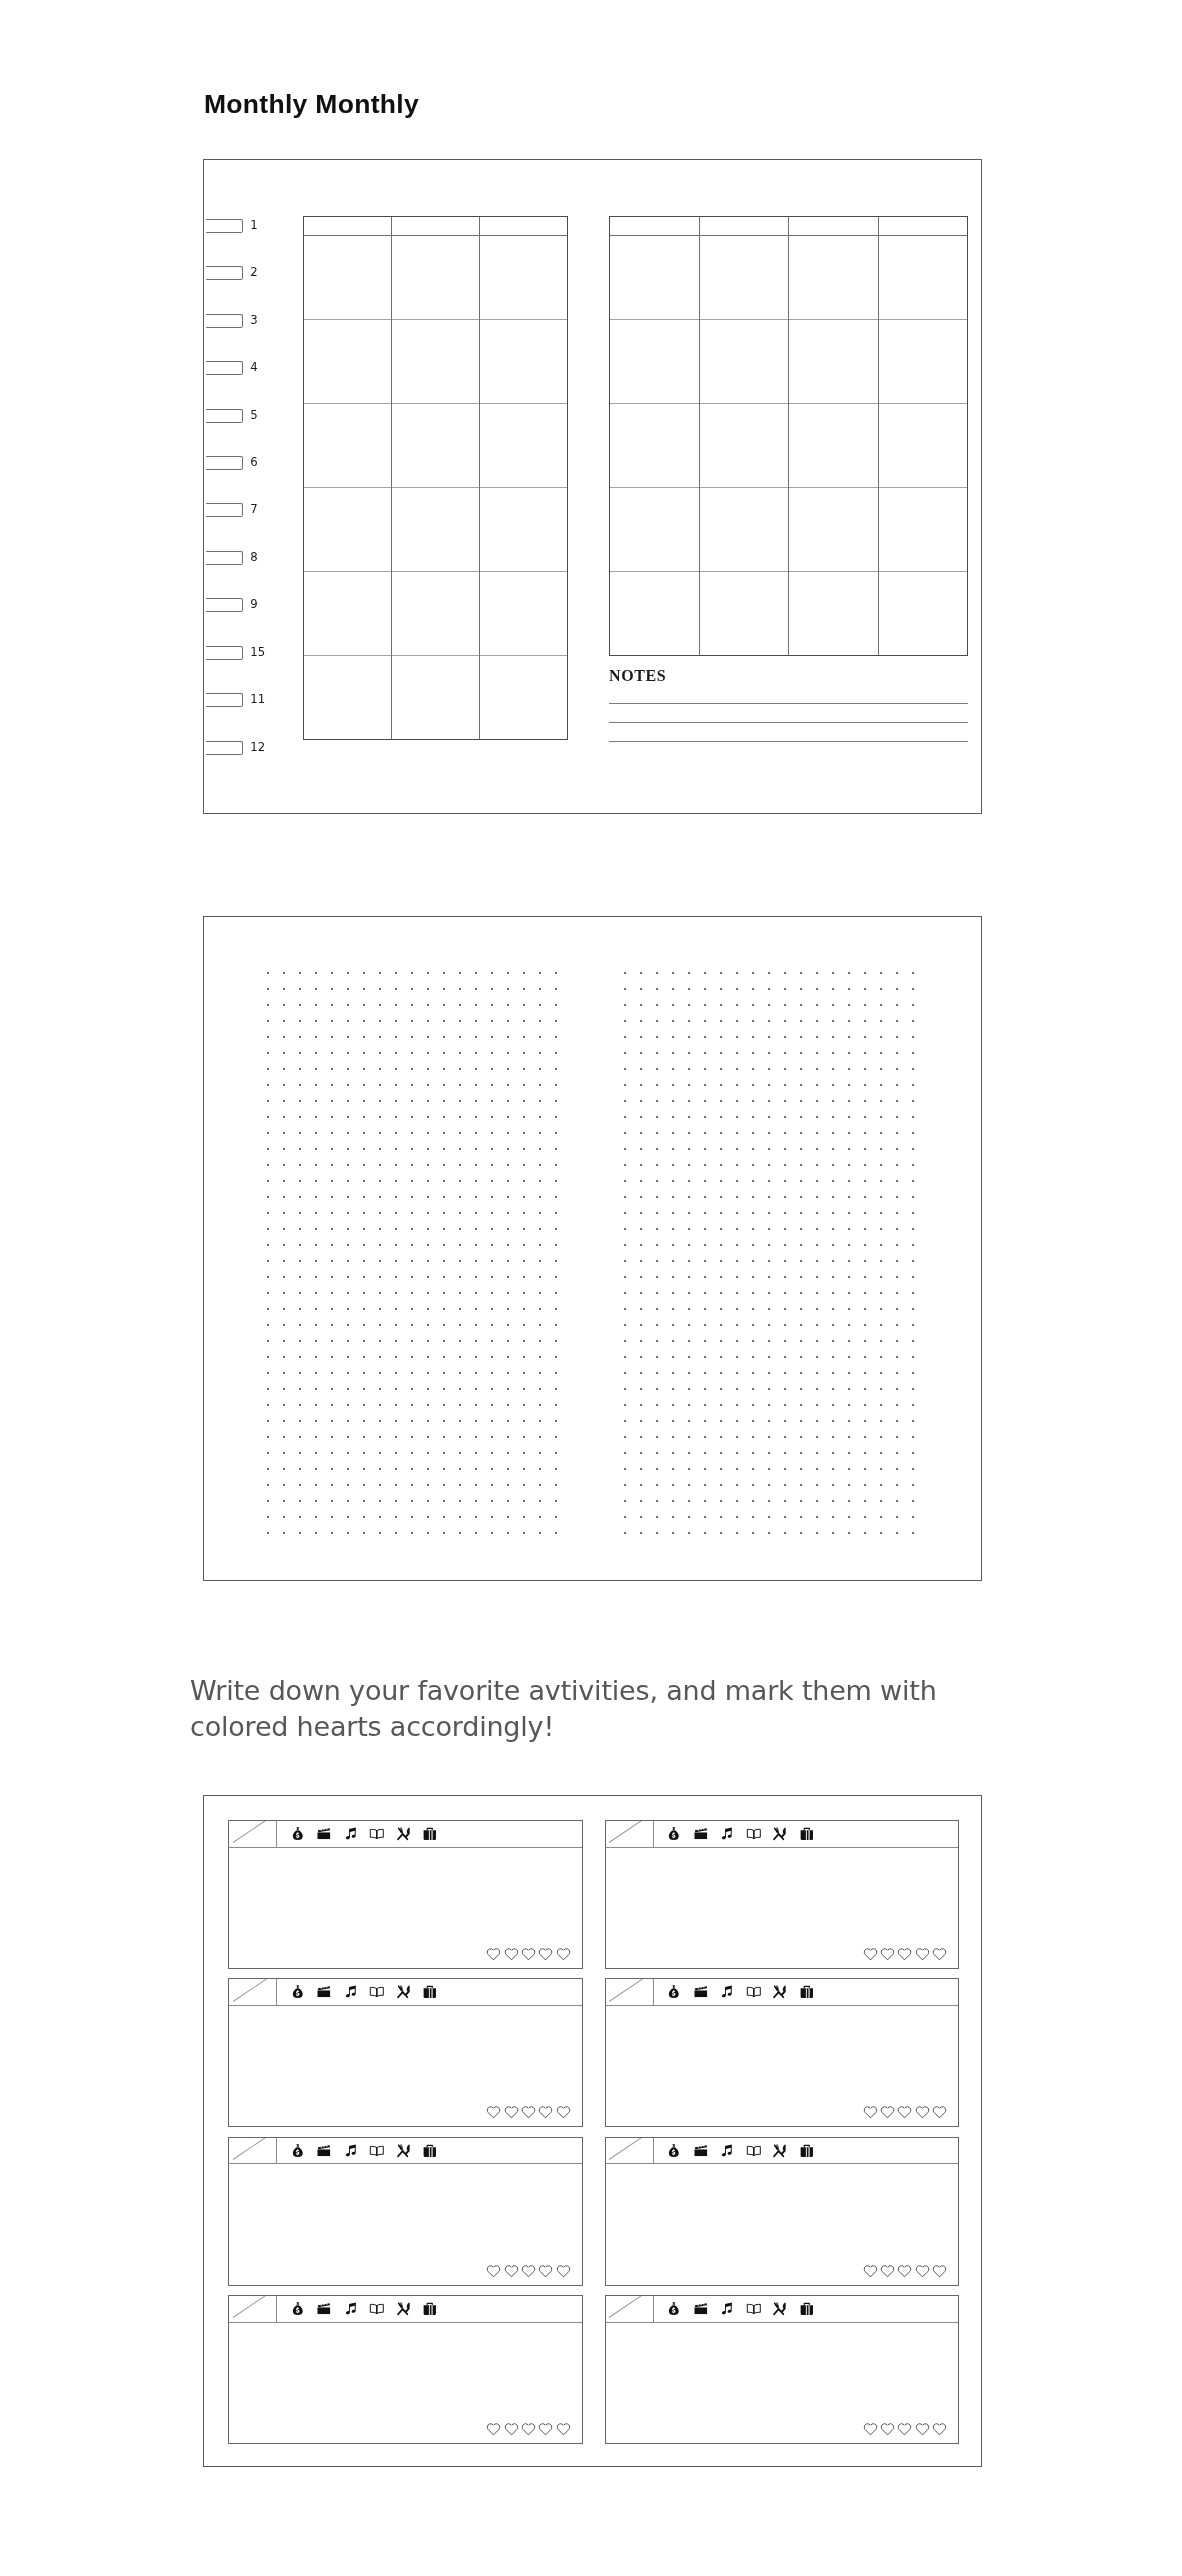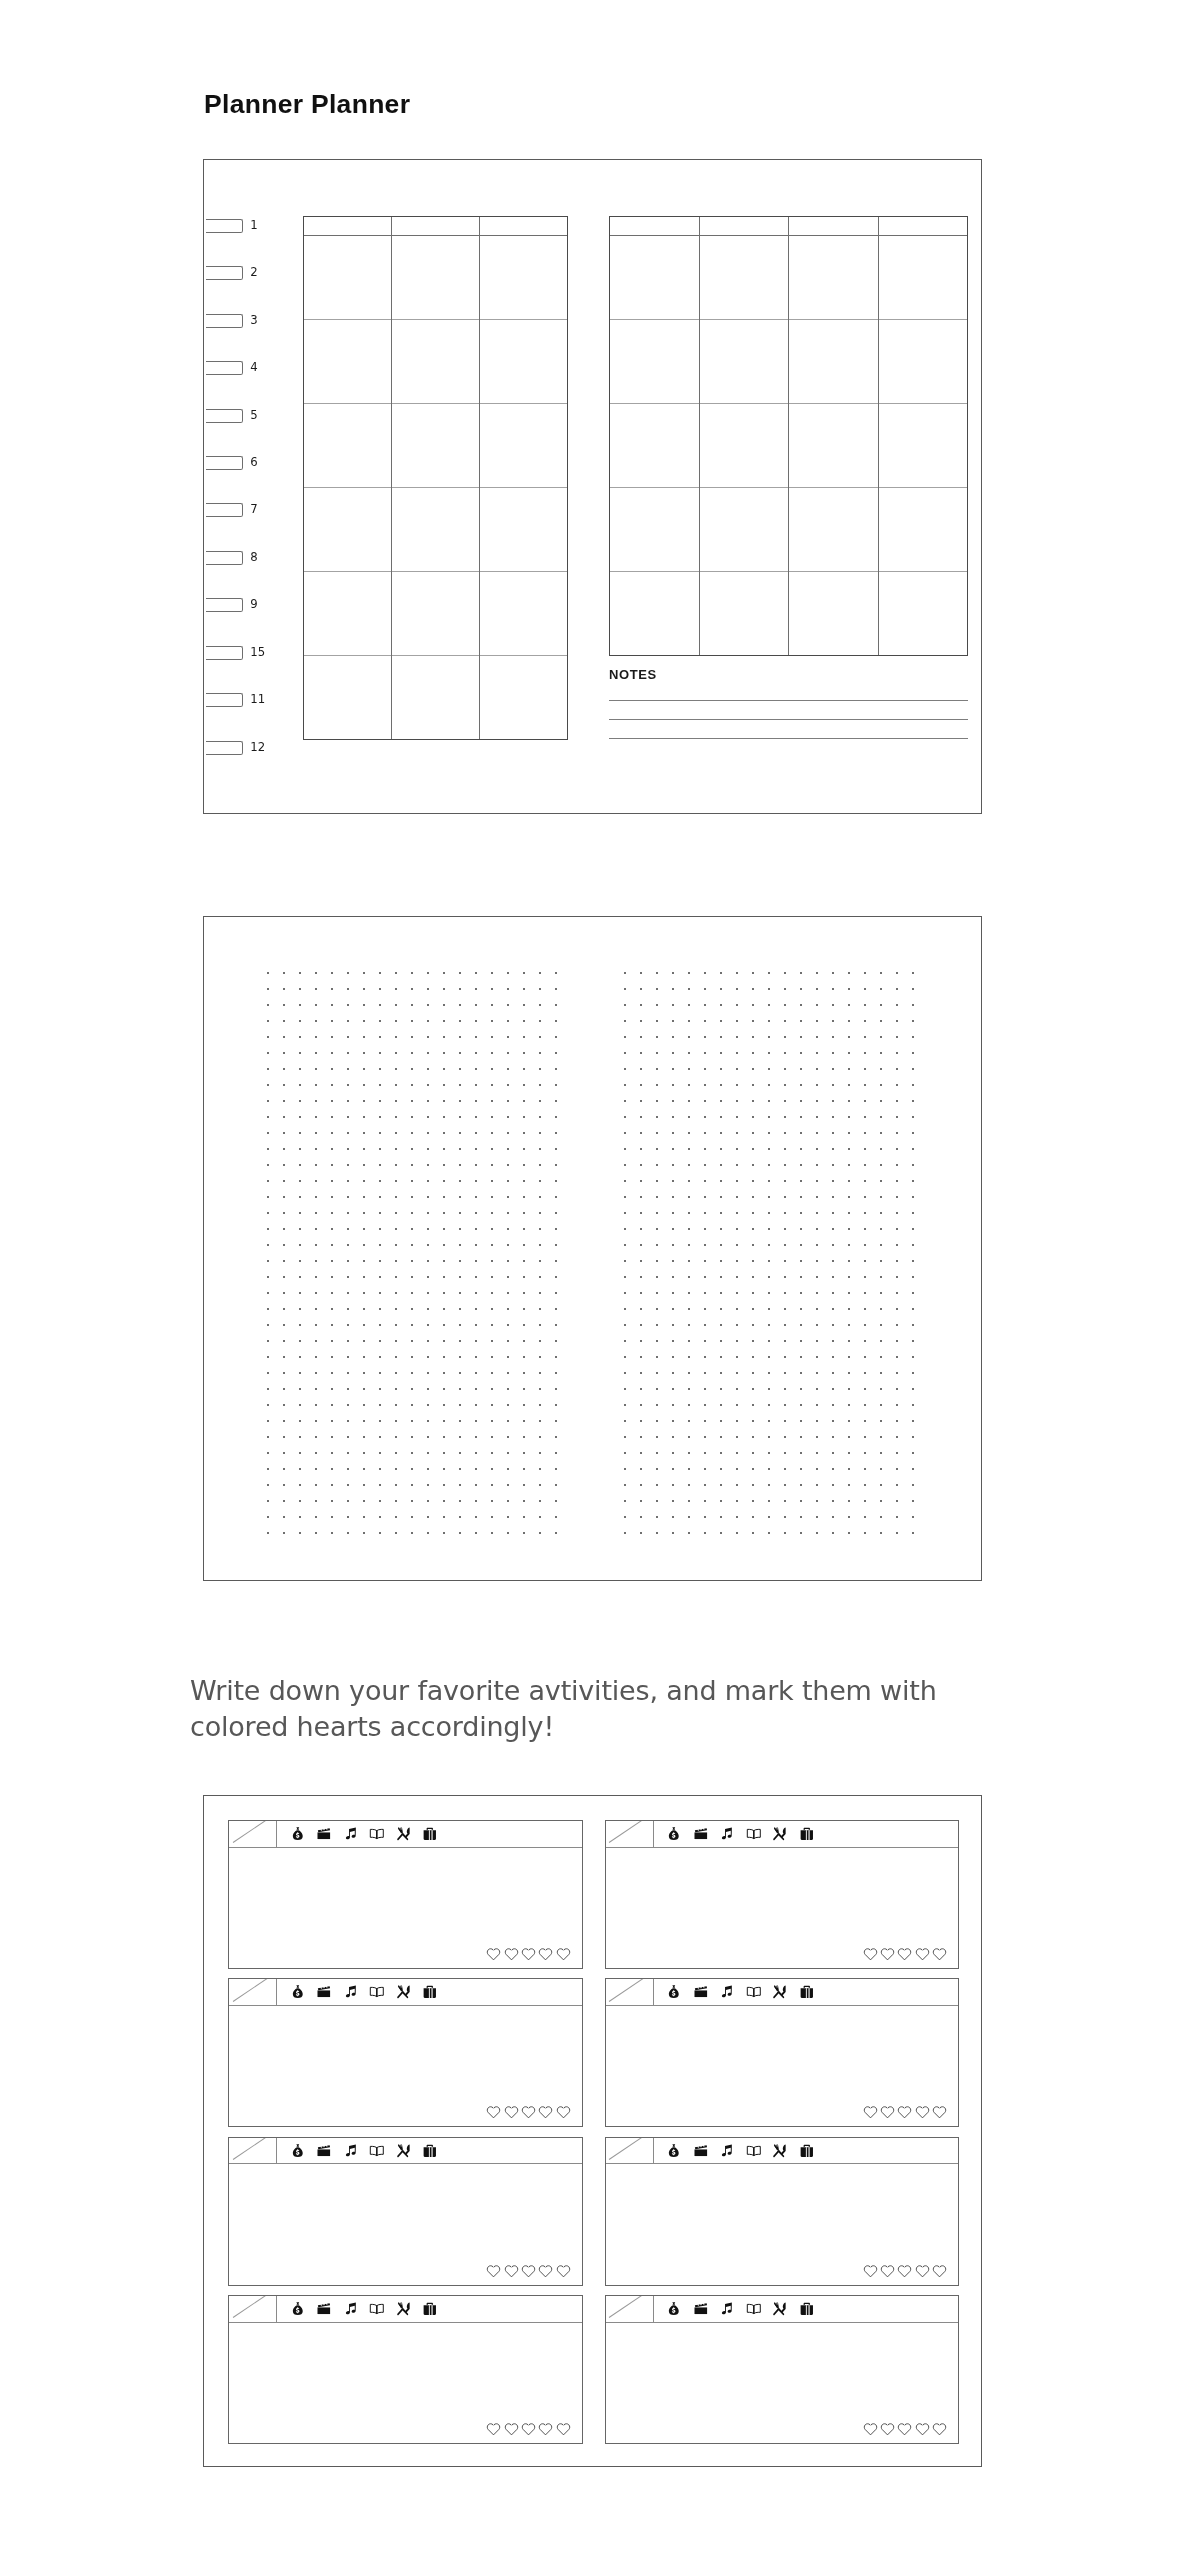--- a/index.html
+++ b/index.html
@@ -82,23 +82,23 @@
   }
   .cal-cell {
     flex:1 1 0;
     border-bottom:0.8px solid #a3a3a3;
   }
   .cal-cell:last-child { border-bottom:none; }
 
   
   #notes-block { position:absolute; left:405px; top:507px; width:359px; }
   #notes-label {
-    font-family:Liberation Sans, sans-serif;
+    font-family:Liberation Serif, serif;
     font-weight:700;
-    font-size:13px;
+    font-size:16px;
     letter-spacing:0.6px;
     color:#1a1a1a;
   }
   .note-line {
     height:0.8px; background:#7d7d7d;
     margin-top:18px;
   }
 
   
   #sheet-dots { left:203px; top:916px; width:779px; height:665px; }
@@ -187,21 +187,21 @@
     right:11px; bottom:7px;
     display:flex;
     gap:2.3px;
   }
   .heart-icon { width:15px; height:14px; display:block; }
   .heart-icon svg { width:100%; height:100%; display:block; }
 </style>
 </head>
 <body>
 
-<div id="page-title">Planner Planner</div>
+<div id="page-title">Monthly Monthly</div>
 
 <div class="sheet" id="sheet-planner">
 
   <div id="month-tabs">
       <div class="month-tab" style="top: 0px;">
         <div class="tab-shape"></div>
         <div class="tab-num">1</div>
       </div>
       <div class="month-tab" style="top: 47px;">
         <div class="tab-shape"></div>

